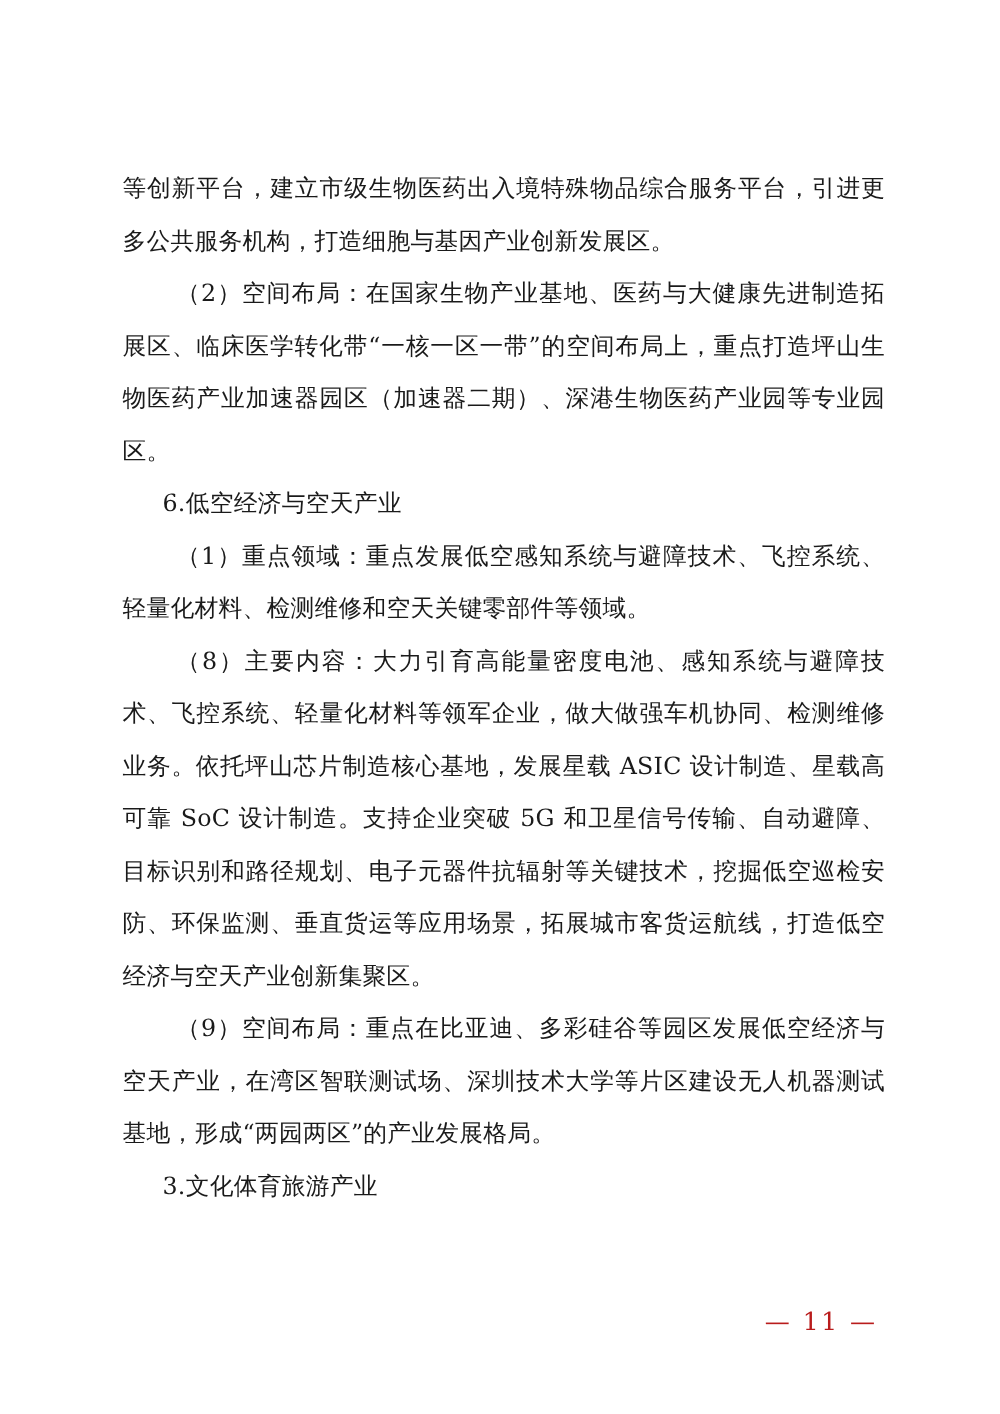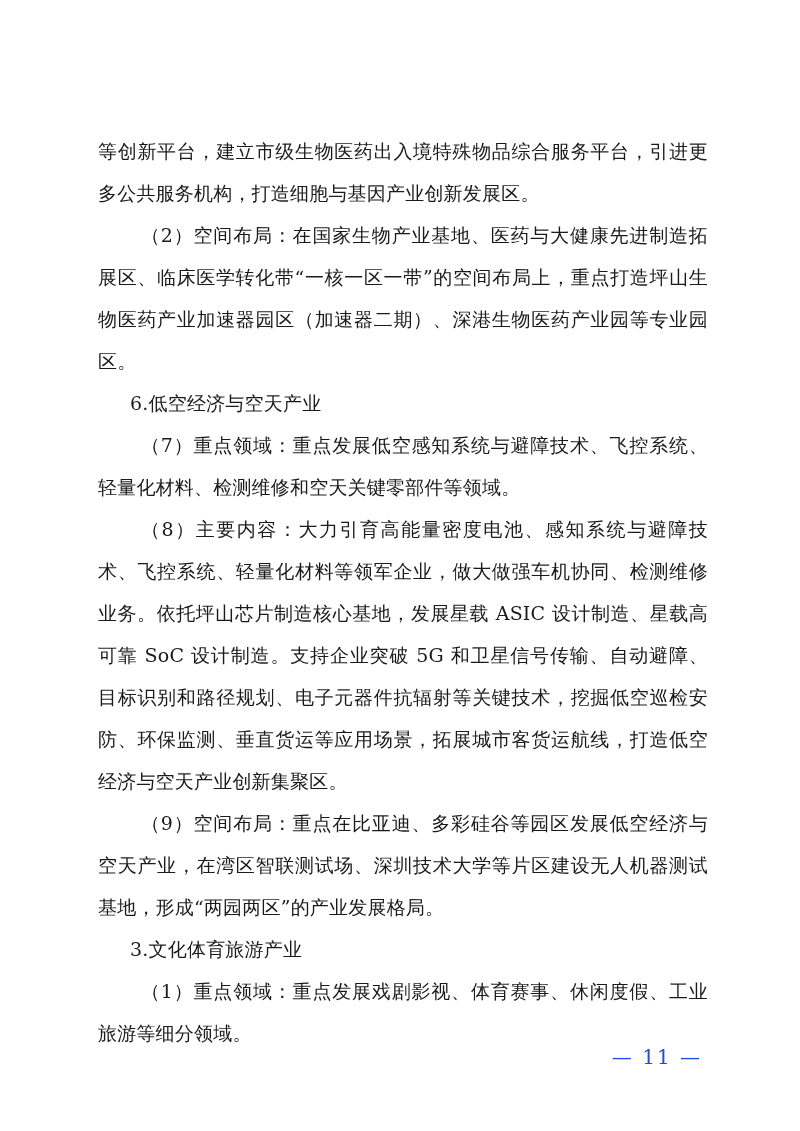--- a/index.html
+++ b/index.html
@@ -43,36 +43,35 @@
   }
   .para.hang {
     text-indent: 0;
   }
   .footer {
     position: absolute;
     right: 98px;
     bottom: 62px;
     font-size: 20px;
     letter-spacing: 2px;
-    color: #1d4ed8;
+    color: #b91c1c;
   }
   .footer .num {
     font-family: "DejaVu Serif", "Liberation Serif", serif;
   }
 </style>
 </head>
 <body>
 
 <div class="page">
   <div class="body-text">
     <p class="para hang">等创新平台，建立市级生物医药出入境特殊物品综合服务平台，引进更多公共服务机构，打造细胞与基因产业创新发展区。</p>
     <p class="para indent2">（2）空间布局：在国家生物产业基地、医药与大健康先进制造拓展区、临床医学转化带“一核一区一带”的空间布局上，重点打造坪山生物医药产业加速器园区（加速器二期）、深港生物医药产业园等专业园区。</p>
     <p class="para indent1">6.低空经济与空天产业</p>
-    <p class="para indent2">（7）重点领域：重点发展低空感知系统与避障技术、飞控系统、轻量化材料、检测维修和空天关键零部件等领域。</p>
+    <p class="para indent2">（1）重点领域：重点发展低空感知系统与避障技术、飞控系统、轻量化材料、检测维修和空天关键零部件等领域。</p>
     <p class="para indent2">（8）主要内容：大力引育高能量密度电池、感知系统与避障技术、飞控系统、轻量化材料等领军企业，做大做强车机协同、检测维修业务。依托坪山芯片制造核心基地，发展星载 ASIC 设计制造、星载高可靠 SoC 设计制造。支持企业突破 5G 和卫星信号传输、自动避障、目标识别和路径规划、电子元器件抗辐射等关键技术，挖掘低空巡检安防、环保监测、垂直货运等应用场景，拓展城市客货运航线，打造低空经济与空天产业创新集聚区。</p>
     <p class="para indent2">（9）空间布局：重点在比亚迪、多彩硅谷等园区发展低空经济与空天产业，在湾区智联测试场、深圳技术大学等片区建设无人机器测试基地，形成“两园两区”的产业发展格局。</p>
     <p class="para indent1">3.文化体育旅游产业</p>
-    <p class="para indent2">（1）重点领域：重点发展戏剧影视、体育赛事、休闲度假、工业旅游等细分领域。</p>
   </div>
   <div class="footer">
     <span class="num">— 11 —</span>
   </div>
 </div>
 
 </body></html>

